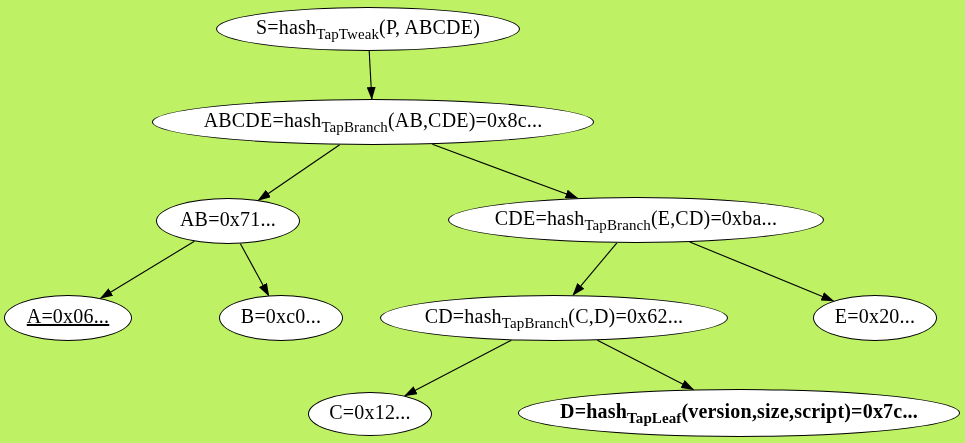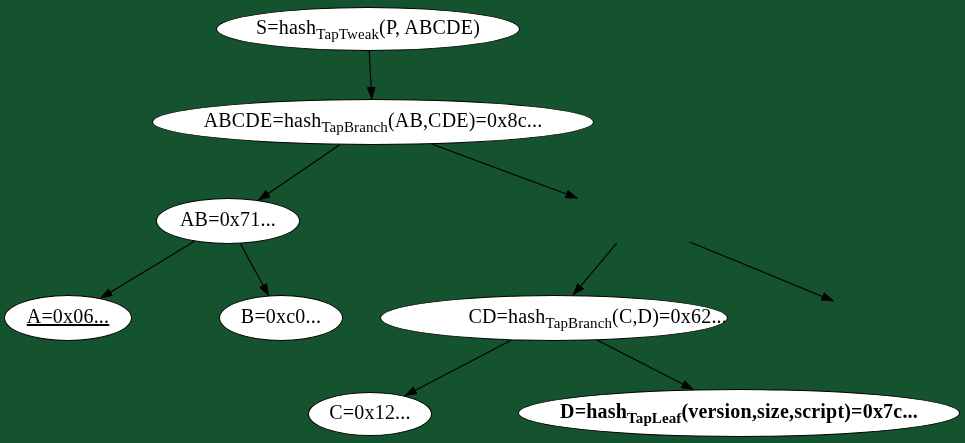--- a/index.html
+++ b/index.html
@@ -4,21 +4,21 @@
 <style>
   html, body {
     margin: 0;
     padding: 0;
     background: #ffffff;
   }
   #diagram {
     position: relative;
     width: 965px;
     height: 443px;
-    background: #14532d;
+    background: #bef264;
     font-family: "Liberation Serif", "DejaVu Serif", serif;
     overflow: hidden;
   }
   #edge-layer {
     position: absolute;
     left: 0;
     top: 0;
     width: 965px;
     height: 443px;
   }
@@ -80,33 +80,39 @@
   </div>
 
   <div class="node" id="node-ABCDE" style="left: 152px; top: 99px; width: 442px; height: 46px;">
     <span class="node-label"><span>ABCDE=hash</span><sub class="subscript">TapBranch</sub><span>(AB,CDE)=0x8c...</span></span>
   </div>
 
   <div class="node" id="node-AB" style="left: 156px; top: 198px; width: 144px; height: 46px;">
     <span class="node-label"><span>AB=0x71...</span><sub class="subscript"></sub><span></span></span>
   </div>
 
+  <div class="node" id="node-CDE" style="left: 448px; top: 197px; width: 376px; height: 46px;">
+    <span class="node-label"><span>CDE=hash</span><sub class="subscript">TapBranch</sub><span>(E,CD)=0xba...</span></span>
+  </div>
 
   <div class="node" id="node-A" style="left: 4px; top: 295px; width: 128px; height: 46px; text-decoration: underline;">
     <span class="node-label"><span>A=0x06...</span><sub class="subscript"></sub><span></span></span>
   </div>
 
   <div class="node" id="node-B" style="left: 219px; top: 295px; width: 124px; height: 46px;">
     <span class="node-label"><span>B=0xc0...</span><sub class="subscript"></sub><span></span></span>
   </div>
 
-  <div class="node" id="node-CD" style="left: 380px; top: 295px; width: 348px; height: 46px; justify-content: flex-end;">
+  <div class="node" id="node-CD" style="left: 380px; top: 295px; width: 348px; height: 46px;">
     <span class="node-label"><span>CD=hash</span><sub class="subscript">TapBranch</sub><span>(C,D)=0x62...</span></span>
   </div>
 
+  <div class="node" id="node-E" style="left: 813px; top: 295px; width: 124px; height: 46px;">
+    <span class="node-label"><span>E=0x20...</span><sub class="subscript"></sub><span></span></span>
+  </div>
 
   <div class="node" id="node-C" style="left: 308px; top: 392px; width: 124px; height: 44px; text-align: right;">
     <span class="node-label"><span>C=0x12...</span><sub class="subscript"></sub><span></span></span>
   </div>
 
   <div class="node" id="node-D" style="left: 518px; top: 389px; width: 442px; height: 48px; font-weight: bold;">
     <span class="node-label"><span>D=hash</span><sub class="subscript">TapLeaf</sub><span>(version,size,script)=0x7c...</span></span>
   </div>
 
 </div>

